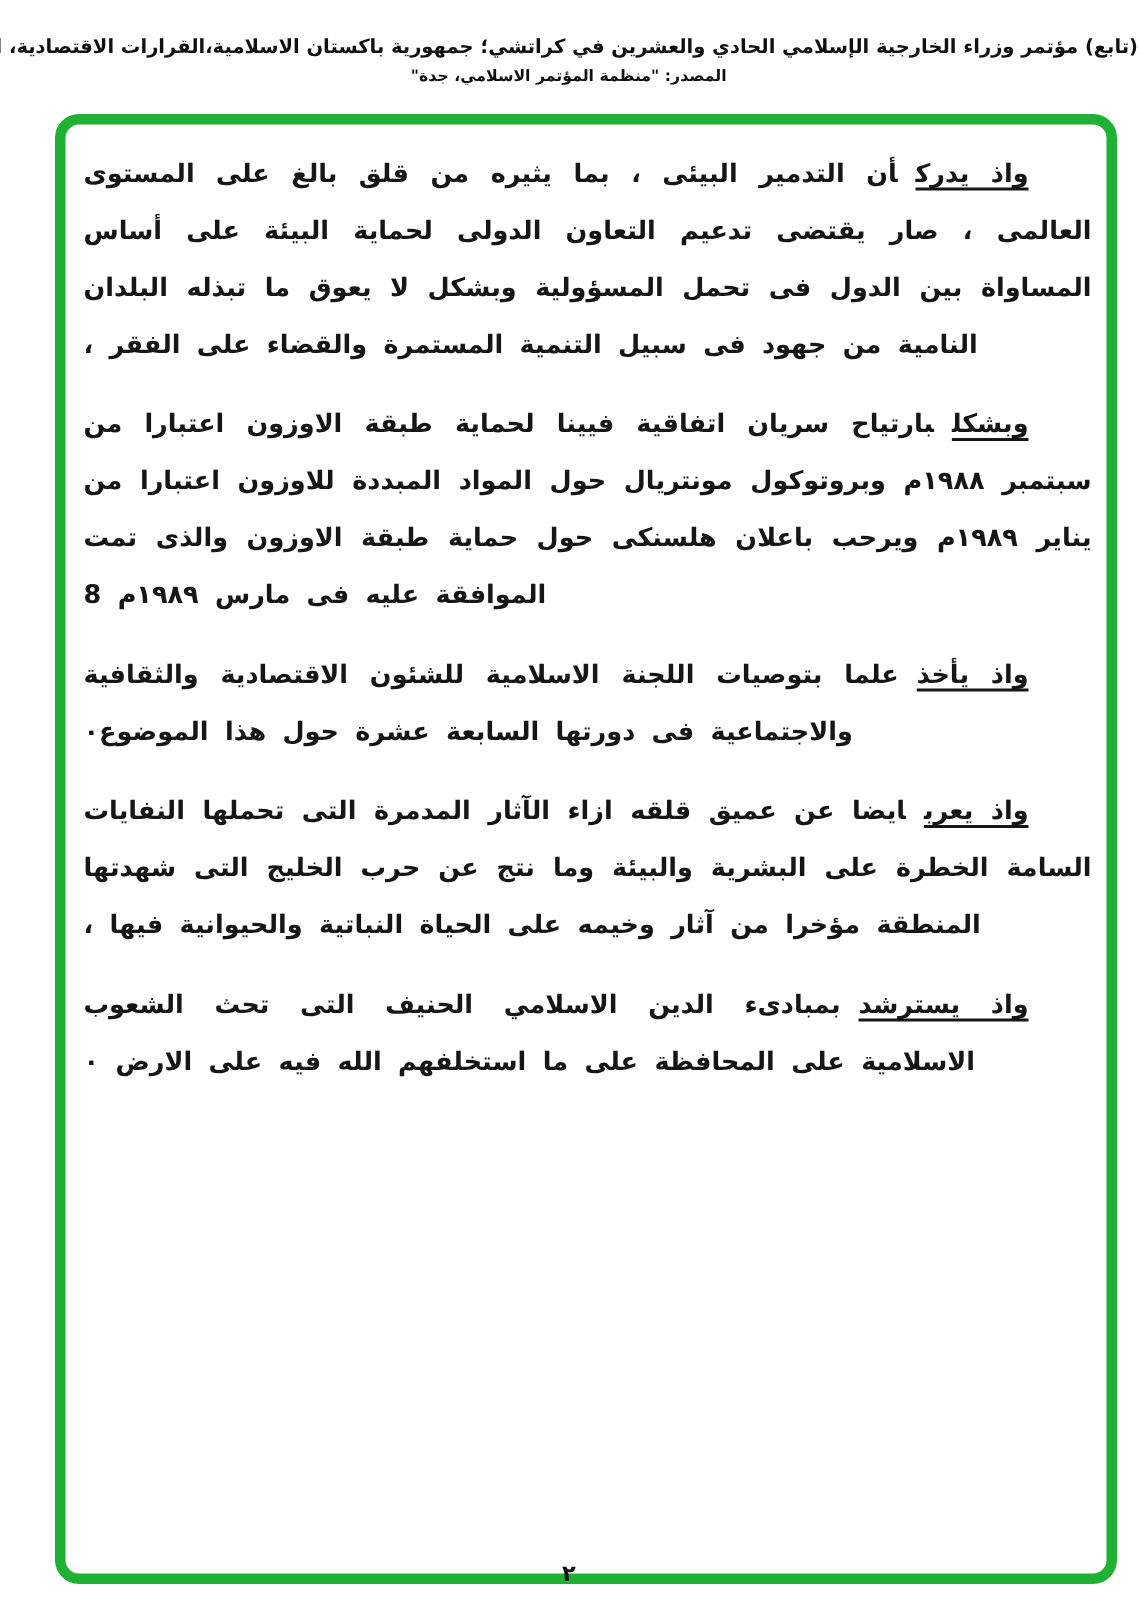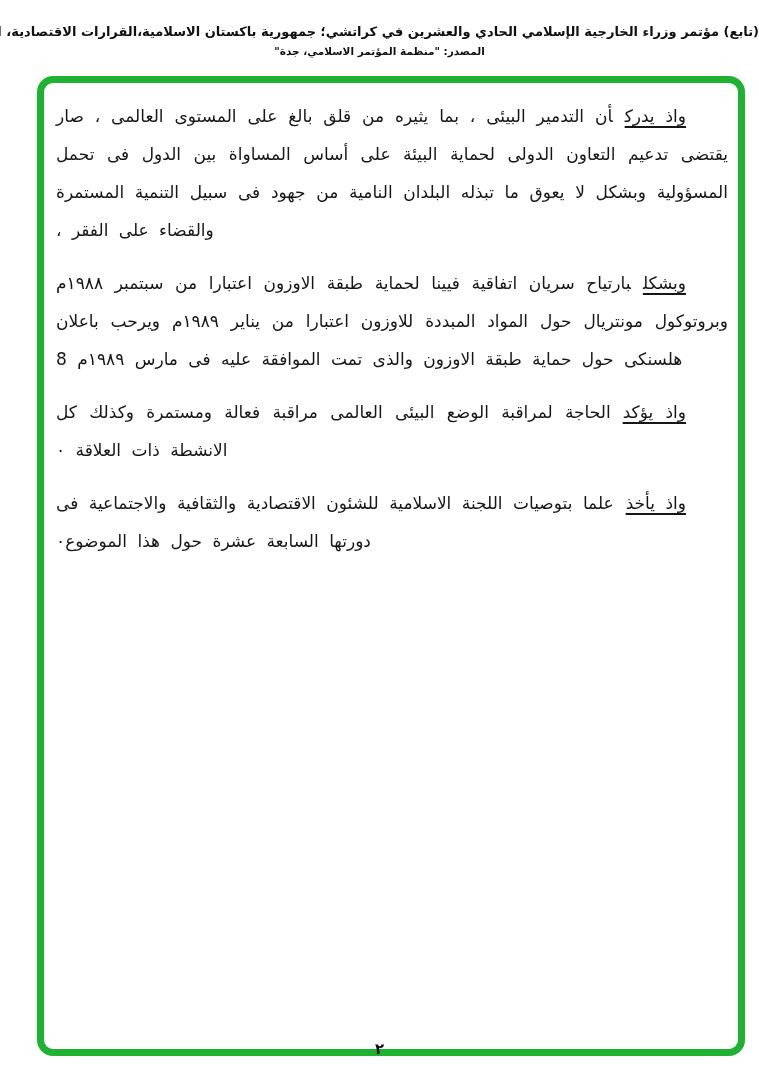--- a/index.html
+++ b/index.html
@@ -45,21 +45,21 @@
     background: #ffffff;
     padding: 14px 10px 6px 12px;
     box-sizing: content-box;
   }
   .para {
     direction: rtl;
     text-align: justify;
     text-align-last: left;
     text-indent: 42px;
     font-size: 17px;
-    font-weight: 400;
+    font-weight: 700;
     color: #161616;
     line-height: 38px;
     letter-spacing: 1px;
     word-spacing: 5px;
     margin: 0 0 15px 0;
   }
   .para .lead {
     text-decoration: underline;
     text-decoration-thickness: 2px;
     text-underline-offset: 4px;
@@ -87,26 +87,29 @@
 <div class="green-frame">
 
   <p class="para">
     <span class="lead">واذ يدرك</span><span>أن التدمير البيئى ، بما يثيره من قلق بالغ على المستوى العالمى ، صار يقتضى تدعيم التعاون الدولى لحماية البيئة على أساس المساواة بين الدول فى تحمل المسؤولية وبشكل لا يعوق ما تبذله البلدان النامية من جهود فى سبيل التنمية المستمرة والقضاء على الفقر ،</span>
   </p>
 
   <p class="para">
     <span class="lead">وبشكل</span><span>بارتياح سريان اتفاقية فيينا لحماية طبقة الاوزون اعتبارا من سبتمبر ١٩٨٨م وبروتوكول مونتريال حول المواد المبددة للاوزون اعتبارا من يناير ١٩٨٩م ويرحب باعلان هلسنكى حول حماية طبقة الاوزون والذى تمت الموافقة عليه فى مارس ١٩٨٩م 8</span>
   </p>
 
-  <p class="para">
-    <span class="lead">واذ يؤكد</span><span>الحاجة لمراقبة الوضع البيئى العالمى مراقبة فعالة ومستمرة وكذلك كل الانشطة ذات العلاقة ٠</span>
-  </p>
 
   <p class="para">
     <span class="lead">واذ يأخذ</span><span>علما بتوصيات اللجنة الاسلامية للشئون الاقتصادية والثقافية والاجتماعية فى دورتها السابعة عشرة حول هذا الموضوع٠</span>
   </p>
 
+  <p class="para">
+    <span class="lead">واذ يعرب</span><span>ايضا عن عميق قلقه ازاء الآثار المدمرة التى تحملها النفايات السامة الخطرة على البشرية والبيئة وما نتج عن حرب الخليج التى شهدتها المنطقة مؤخرا من آثار وخيمه على الحياة النباتية والحيوانية فيها ،</span>
+  </p>
 
 
+  <p class="para">
+    <span class="lead">واذ يسترشد</span><span>بمبادىء الدين الاسلامي الحنيف التى تحث الشعوب الاسلامية على المحافظة على ما استخلفهم الله فيه على الارض ٠</span>
+  </p>
 
 </div>
 
 <div class="page-number">٢</div>
 
 </body></html>

